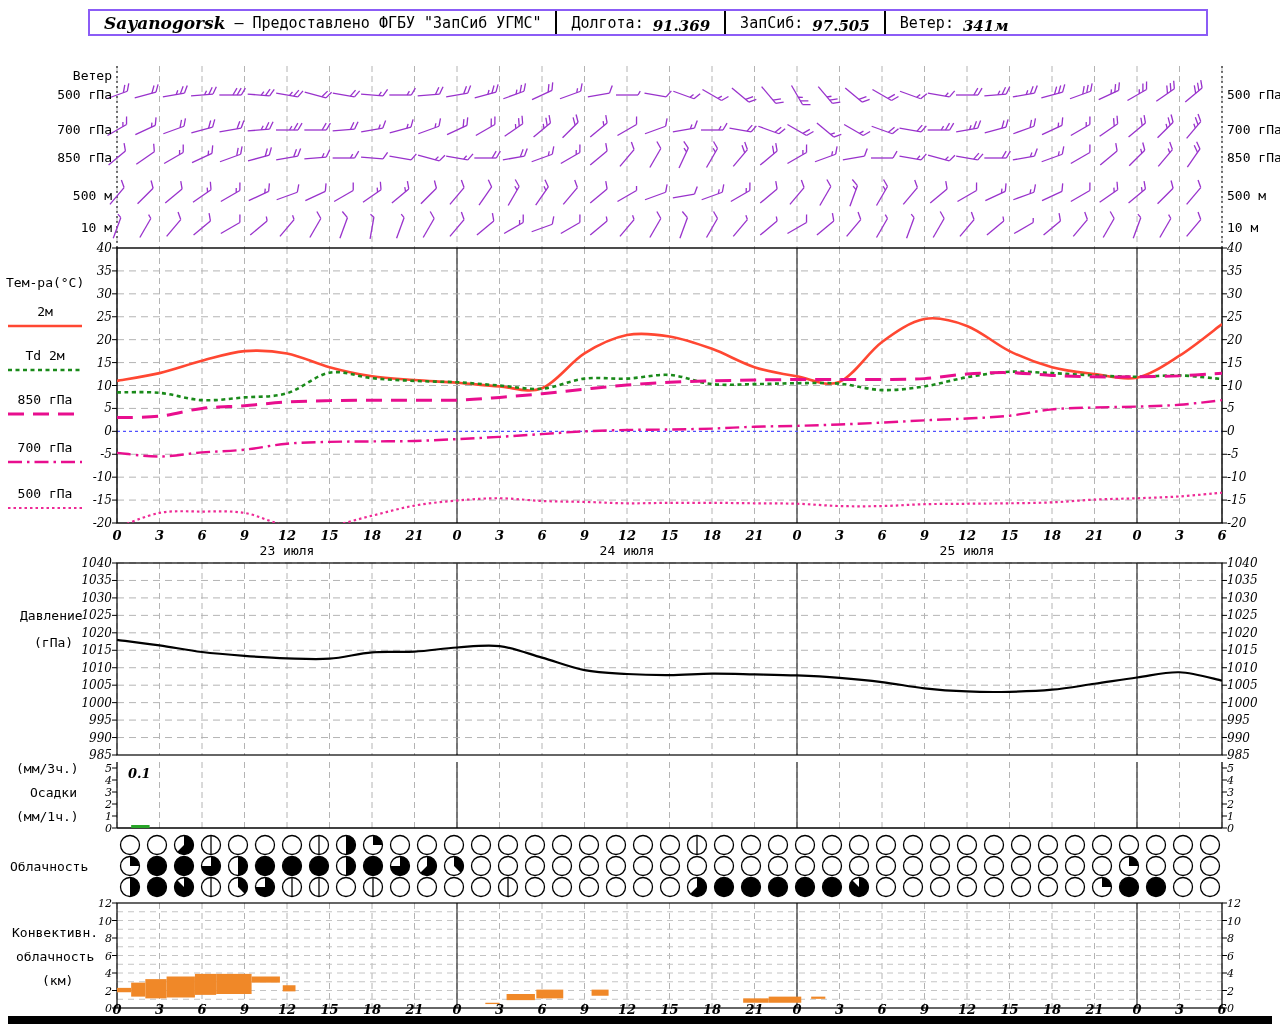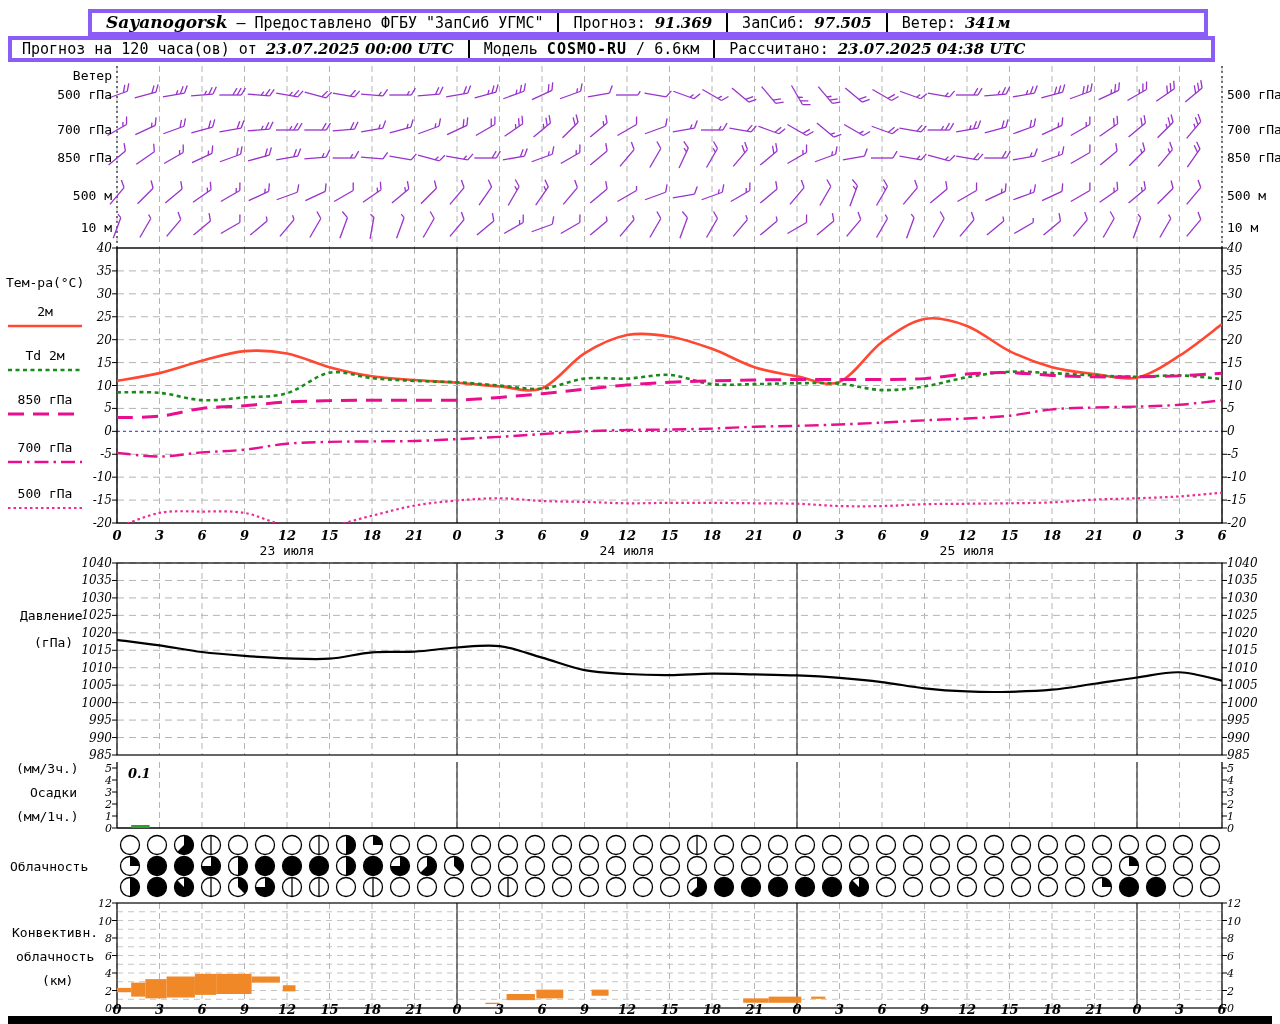--- a/index.html
+++ b/index.html
@@ -1,19 +1,19 @@
 <!DOCTYPE html>
 <html><head>
 <meta charset="utf-8">
 <style>
   html,body{margin:0;padding:0;background:#fff;}
   .stage{position:relative;width:1280px;height:1024px;background:#fff;overflow:hidden;
          font-family:"DejaVu Sans Mono",monospace;color:#000;}
   #chart{position:absolute;left:0;top:0;}
-  .hbox{position:absolute;display:flex;align-items:flex-end;background:#fff;border:4px solid #8b5cf6;
+  .hbox{position:absolute;display:flex;align-items:center;background:#fff;border:2px solid #8b5cf6;
         z-index:2;font-size:15px;white-space:nowrap;box-sizing:border-box;}
   .hb1{left:88px;top:9px;width:1120px;height:27px;padding:0 14px;gap:9px;}
   .hb2{left:8px;top:36px;width:1207px;height:26px;padding:0 10px;gap:9px;}
   .vsep{align-self:stretch;border-left:2px solid #000;margin:0 5px;}
   .station{font:italic bold 17px "DejaVu Serif",serif;}
   .val{font:italic bold 15px "DejaVu Serif",serif;margin-top:6px;}
   .model{font-weight:bold;letter-spacing:1px;}
   
   text{fill:#000;}
   .tick{font:italic 12px "DejaVu Serif",serif;}
@@ -26,41 +26,30 @@
 </head>
 <body>
 
 <div class="stage">
 
   <div class="hbox hb1">
     <span class="station">Sayanogorsk</span>
     <span>—</span>
     <span>Предоставлено ФГБУ "ЗапСиб УГМС"</span>
     <span class="vsep"></span>
-    <span>Прогноз:</span>
+    <span>Долгота:</span>
     <span class="val">91.369</span>
     <span class="vsep"></span>
     <span>ЗапСиб:</span>
     <span class="val">97.505</span>
     <span class="vsep"></span>
     <span>Ветер:</span>
     <span class="val">341м</span>
   </div>
 
-  <div class="hbox hb2">
-    <span>Прогноз на 120 часа(ов) от</span>
-    <span class="val">23.07.2025 00:00 UTC</span>
-    <span class="vsep"></span>
-    <span>Модель</span>
-    <span class="model">COSMO-RU</span>
-    <span>/ 6.6км</span>
-    <span class="vsep"></span>
-    <span>Рассчитано:</span>
-    <span class="val">23.07.2025 04:38 UTC</span>
-  </div>
 
   <svg id="chart" width="1280" height="1024" viewBox="0 0 1280 1024">
       <g>
         <line x1="117" y1="66" x2="117" y2="248" stroke="#b4b4b4" stroke-width="1" stroke-dasharray="6 4"></line>
         <line x1="117" y1="248" x2="117" y2="523" stroke="#b4b4b4" stroke-width="1" stroke-dasharray="6 4"></line>
         <line x1="117" y1="563" x2="117" y2="755" stroke="#b4b4b4" stroke-width="1" stroke-dasharray="6 4"></line>
         <line x1="117" y1="762" x2="117" y2="828" stroke="#b4b4b4" stroke-width="1" stroke-dasharray="6 4"></line>
         <line x1="117" y1="903" x2="117" y2="1008" stroke="#b4b4b4" stroke-width="1" stroke-dasharray="6 4"></line>
         <line x1="159.5" y1="66" x2="159.5" y2="248" stroke="#b4b4b4" stroke-width="1" stroke-dasharray="6 4"></line>
         <line x1="159.5" y1="248" x2="159.5" y2="523" stroke="#b4b4b4" stroke-width="1" stroke-dasharray="6 4"></line>

